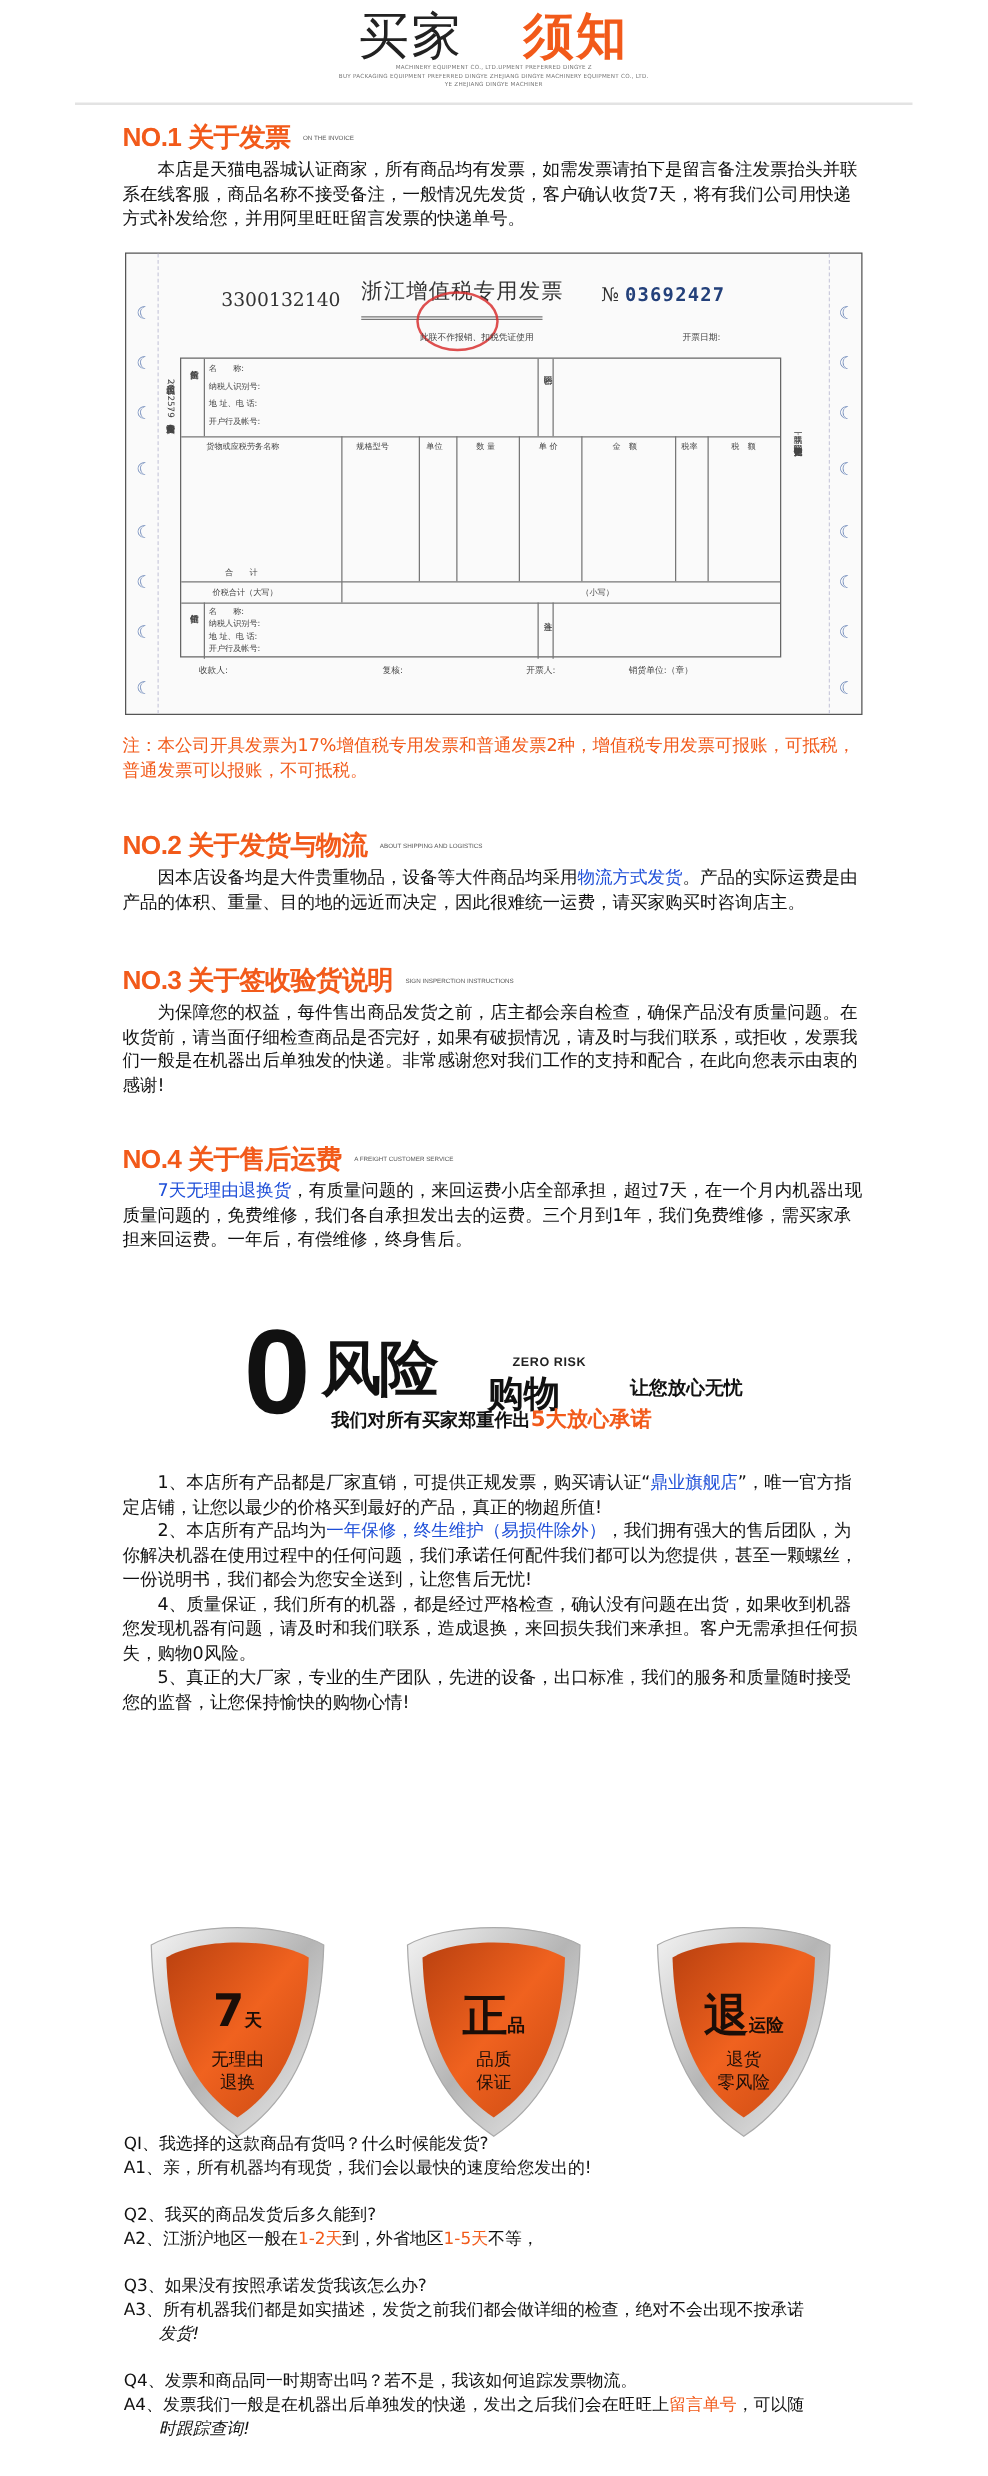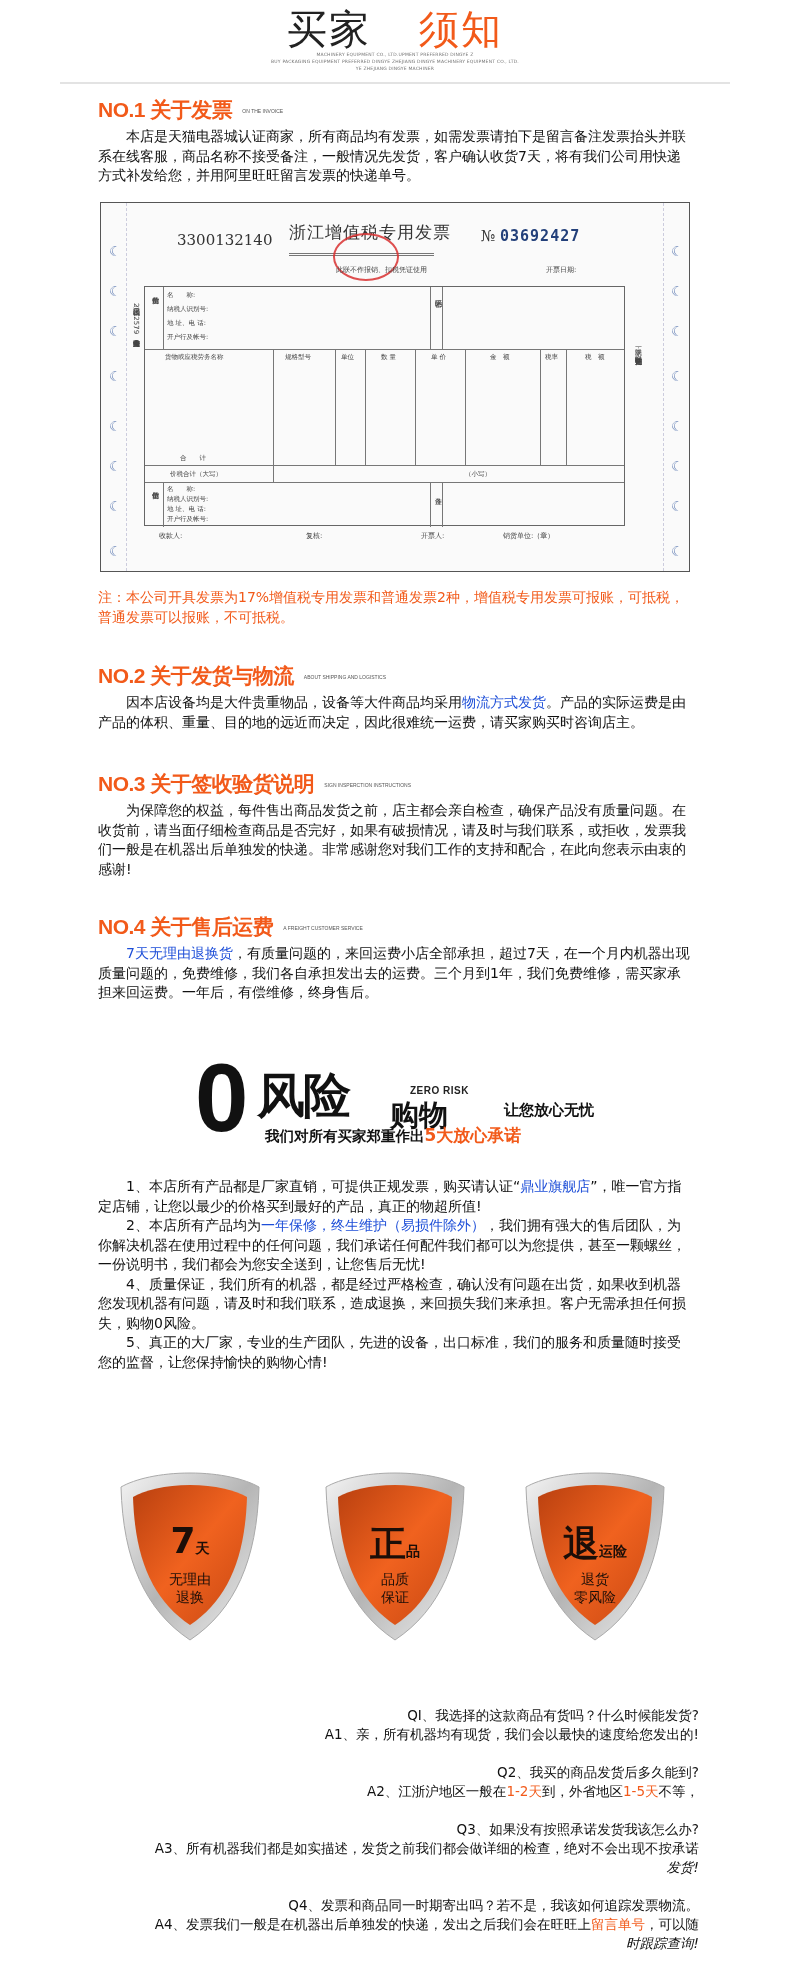--- a/index.html
+++ b/index.html
@@ -1,20 +1,20 @@
 <!DOCTYPE html>
 <html><head>
 <meta charset="utf-8">
 <style>
   * { box-sizing: border-box; margin: 0; padding: 0; }
   body { width: 790px; height: 1981px; background: #fff; font-family: "DejaVu Sans", "Liberation Sans", sans-serif; color: #222; position: relative; overflow: hidden; }
   .abs { position: absolute; }
   .title-wrap { left: 0; top: 0; width: 790px; height: 82px; text-align: center; }
   .title { position: absolute; left: 0; width: 790px; top: 6px; font-size: 40px; line-height: 46px; font-weight: normal; letter-spacing: 2px; }
-  .title .orange { color: #f25a1a; font-weight: normal; margin-left: 48px; }
+  .title .orange { color: #f25a1a; font-weight: bold; margin-left: 48px; }
   .subline { position: absolute; left: 0; width: 790px; font-size: 4.5px; color: #777; letter-spacing: 0.2px; text-align: center; }
   .hr { left: 60px; top: 82px; width: 670px; height: 2px; background: #e3e3e3; }
   .sec-title { font-size: 21px; font-weight: bold; color: #f25a1a; font-family: "Liberation Sans", sans-serif; letter-spacing: -0.5px; white-space: nowrap; }
   .sec-title .en { font-size: 5px; color: #555; font-weight: normal; margin-left: 10px; letter-spacing: 0; vertical-align: middle; }
   .para { font-size: 14px; line-height: 19.5px; color: #111; text-indent: 28px; font-family: "DejaVu Sans", sans-serif; }
   .para .hl { color: #1d4ed8; }
   .note { font-size: 14px; line-height: 19.5px; color: #f25a1a; }
   .invoice { left: 100px; top: 202px; width: 590px; height: 370px; border: 1px solid #555; background: #fafafa; }
   .inv-inner { position: absolute; left: 0; top: 0; width: 100%; height: 100%; }
   .margin-strip { position: absolute; top: 0; width: 26px; height: 100%; border-right: 1px dashed #ccd; }
@@ -33,21 +33,21 @@
   .vert { position: absolute; font-size: 7px; color: #444; writing-mode: vertical-rl; }
   .inv-foot { position: absolute; top: 328px; font-size: 7px; color: #444; }
   .zero-title { left: 195px; top: 1055px; width: 420px; height: 110px; }
   .zero-0 { position: absolute; left: 0; top: -12px; font-size: 96px; font-weight: 900; font-family: "Liberation Sans", sans-serif; color: #111; line-height: 110px; }
   .zero-fx { position: absolute; left: 62px; top: 12px; font-size: 48px; font-weight: bold; color: #111; line-height: 56px; letter-spacing: -2px; }
   .zero-gw { position: absolute; left: 195px; top: 30px; font-size: 29px; font-weight: bold; color: #111; line-height: 36px; }
   .zero-en { position: absolute; left: 215px; top: 30px; font-size: 10px; font-weight: bold; color: #222; letter-spacing: 0.5px; font-family: "Liberation Sans", sans-serif; }
   .zero-slogan { position: absolute; left: 309px; top: 46px; font-size: 15px; font-weight: bold; color: #111; white-space: nowrap; }
   .zero-sub { position: absolute; left: 70px; top: 69px; font-size: 14.5px; font-weight: bold; color: #111; white-space: nowrap; }
   .zero-sub .hl { color: #f25a1a; font-size: 17px; }
-  .shield { position: absolute; top: 1465px; width: 150px; height: 180px; }
+  .shield { position: absolute; top: 1534px; width: 150px; height: 180px; }
   .shield svg { position: absolute; left: 0; top: 0; }
   .shield .big { position: absolute; left: 0; width: 150px; text-align: center; top: 55px; font-size: 36px; font-weight: 900; color: #1b0e08; }
   .shield .big small { font-size: 14px; font-weight: bold; }
   .shield .desc { position: absolute; left: 0; width: 150px; text-align: center; top: 105px; font-size: 14px; line-height: 18px; color: #1b0e08; }
   .faq { font-size: 13.5px; line-height: 19px; color: #111; }
   .faq .hl { color: #f25a1a; }
   .faq .indent { padding-left: 28px; font-style: italic; }
 </style>
 </head>
 <body>
@@ -230,21 +230,21 @@
     <path d="M75 8 C45 8 20 14 6 22 C8 95 30 145 75 175 C120 145 142 95 144 22 C130 14 105 8 75 8 Z" fill="url(#sg1)" stroke="#aaa"></path>
     <path d="M75 20 C50 20 30 25 18 32 C20 95 38 135 75 160 C112 135 130 95 132 32 C120 25 100 20 75 20 Z" fill="url(#og1)"></path>
   </svg>
   <div class="big"><span>退</span><small>运险</small></div>
   <div class="desc">
       <div>退货</div>
       <div>零风险</div>
     </div>
 </div>
 
-<div class="abs faq" style="left:99px; top:1706px; width:600px;text-align:right;">
+<div class="abs faq" style="left:99px; top:1706px; width:600px;">
   <div>QI、我选择的这款商品有货吗？什么时候能发货?</div>
   <div>A1、亲，所有机器均有现货，我们会以最快的速度给您发出的!</div>
   <div style="height:19px"></div>
   <div>Q2、我买的商品发货后多久能到?</div>
   <div><span>A2、江浙沪地区一般在</span><span class="hl">1-2天</span><span>到，外省地区</span><span class="hl">1-5天</span><span>不等，</span></div>
   <div style="height:19px"></div>
   <div>Q3、如果没有按照承诺发货我该怎么办?</div>
   <div>A3、所有机器我们都是如实描述，发货之前我们都会做详细的检查，绝对不会出现不按承诺</div>
   <div class="indent">发货!</div>
   <div style="height:19px"></div>

